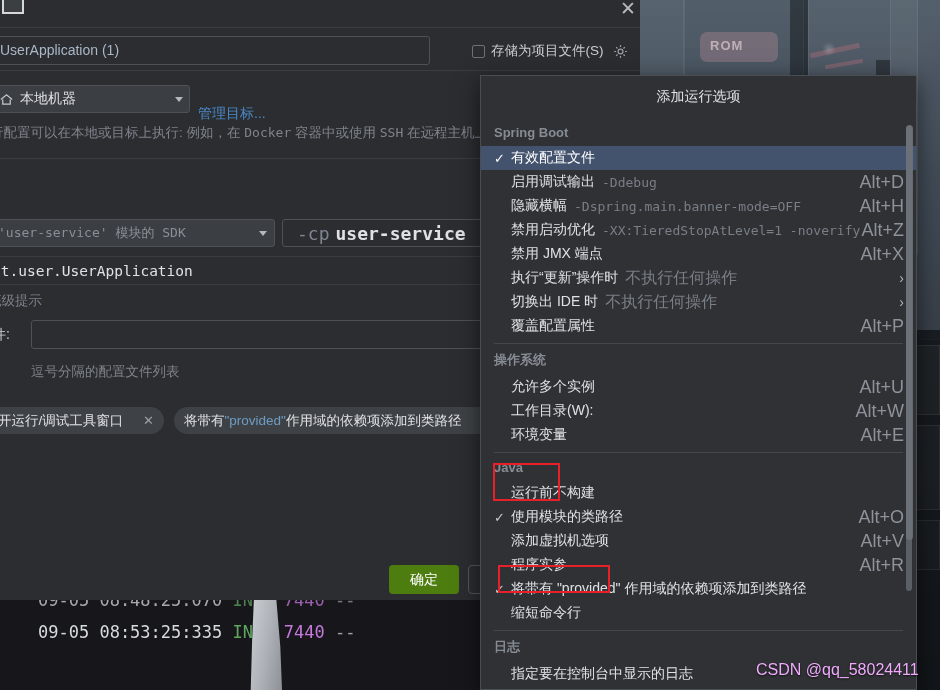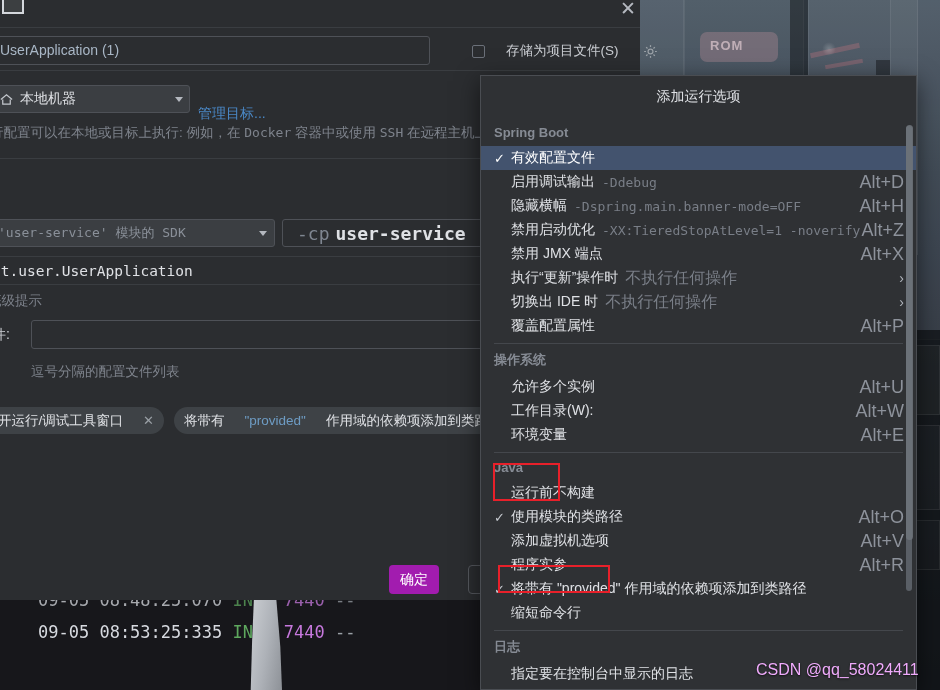--- a/index.html
+++ b/index.html
@@ -101,21 +101,21 @@
     border: 1px solid #4e5157;
     border-radius: 3px;
     color: #a9b7c6;
     font-size: 14px;
     padding: 0 7px;
     line-height: 27px;
     white-space: nowrap; overflow: hidden;
   }
   .store-check {
     position: absolute; left: 472px; top: 42px;
-    display: flex; align-items: center; gap: 21px;
+    display: flex; align-items: center; gap: 6px;
   }
   .chk-box {
     width: 13px; height: 13px;
     border: 1px solid #6b7079;
     border-radius: 2px;
     background: #2b2d30;
   }
   .store-check .lbl { color: #c9ccd1; font-size: 13.5px; white-space: nowrap; }
   .gear {
     position: relative; width: 15px; height: 15px; margin-left: 3px;
@@ -211,27 +211,27 @@
     border-radius: 14px;
     display: flex; align-items: center;
     padding: 0 10px;
     color: #dfe1e5; font-size: 13.5px;
     white-space: nowrap;
   }
   .chip-1 { left: -12px; top: 407px; width: 176px; }
   .chip-1 .x {
     margin-left: auto; color: #9aa0a6; font-size: 13px; padding-left: 8px; cursor: pointer;
   }
-  .chip-2 { left: 174px; top: 407px; width: 330px; gap: 20px; }
+  .chip-2 { left: 174px; top: 407px; width: 330px; }
   .chip-2 .q { color: #6e9cc4; }
 
   
   .btn-ok {
-    position: absolute; left: 389px; top: 565px; width: 50px; height: 29px;
-    background: #a21caf;
+    position: absolute; left: 389px; top: 565px; width: 70px; height: 29px;
+    background: #4d7c0f;
     border-radius: 4px;
     color: #ffffff; font-size: 14px;
     display: flex; align-items: center; justify-content: center;
     cursor: pointer;
   }
   .btn-other {
     position: absolute; left: 468px; top: 565px; width: 70px; height: 29px;
     border: 1px solid #55585e;
     border-radius: 4px;
     background: #2b2d30;

